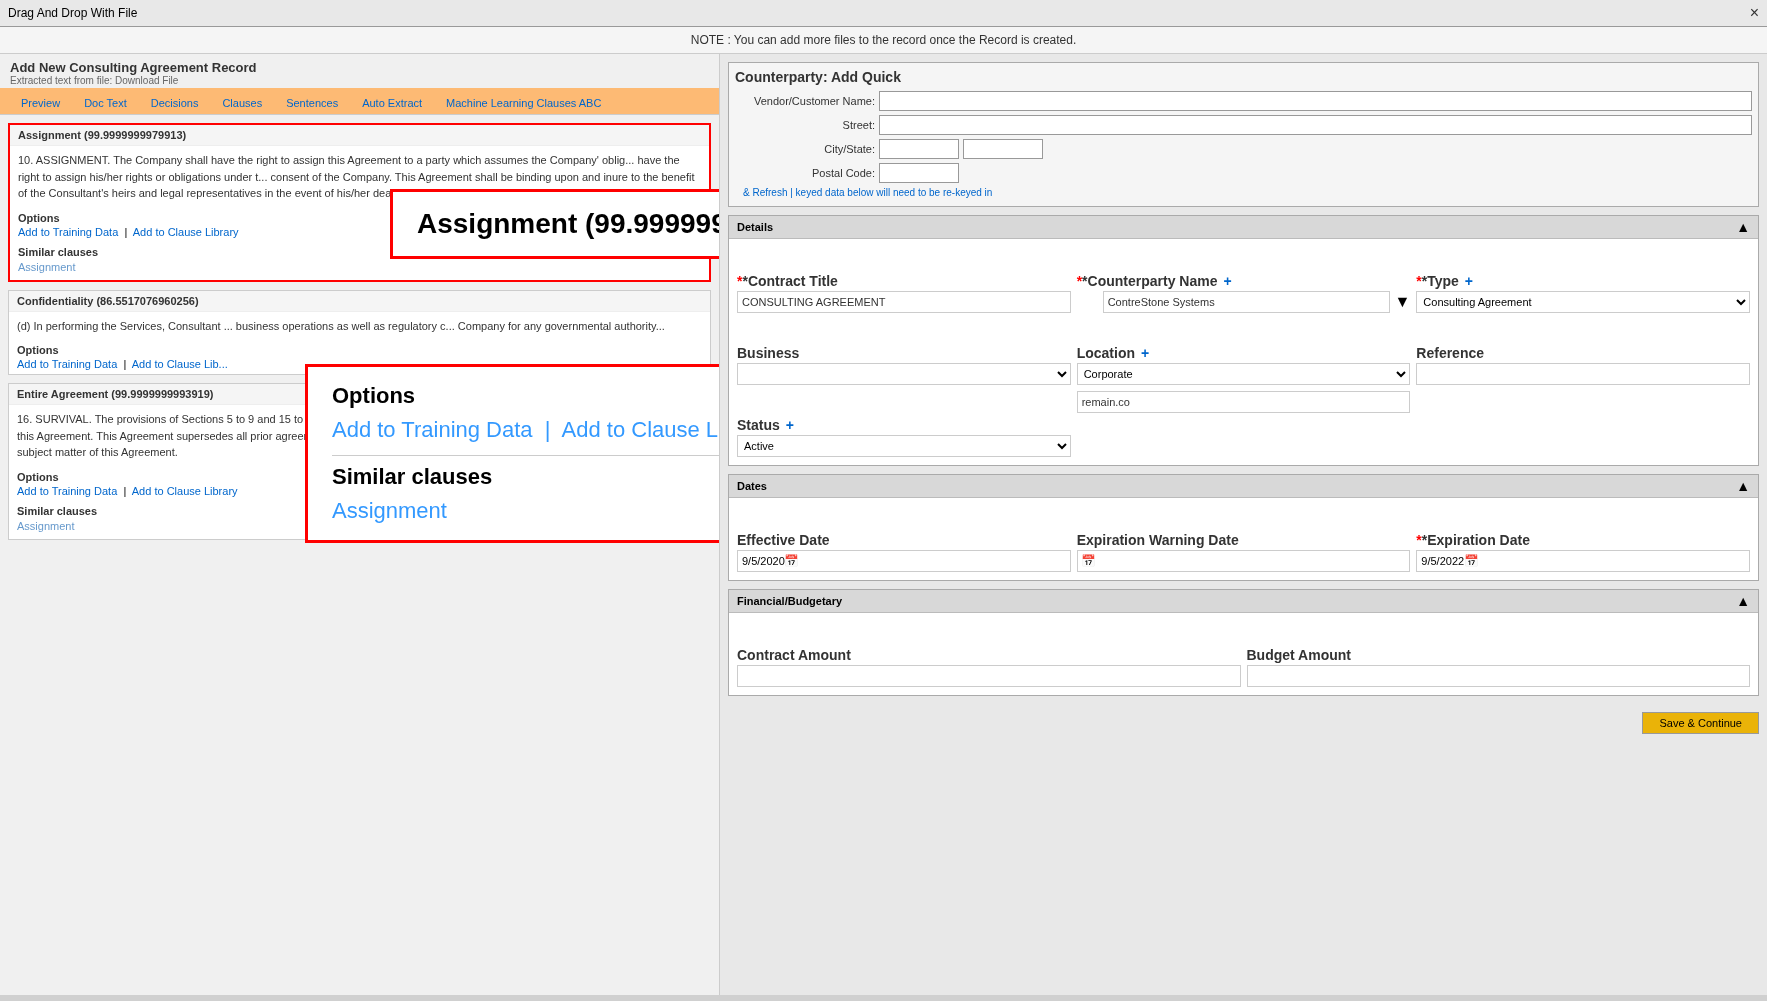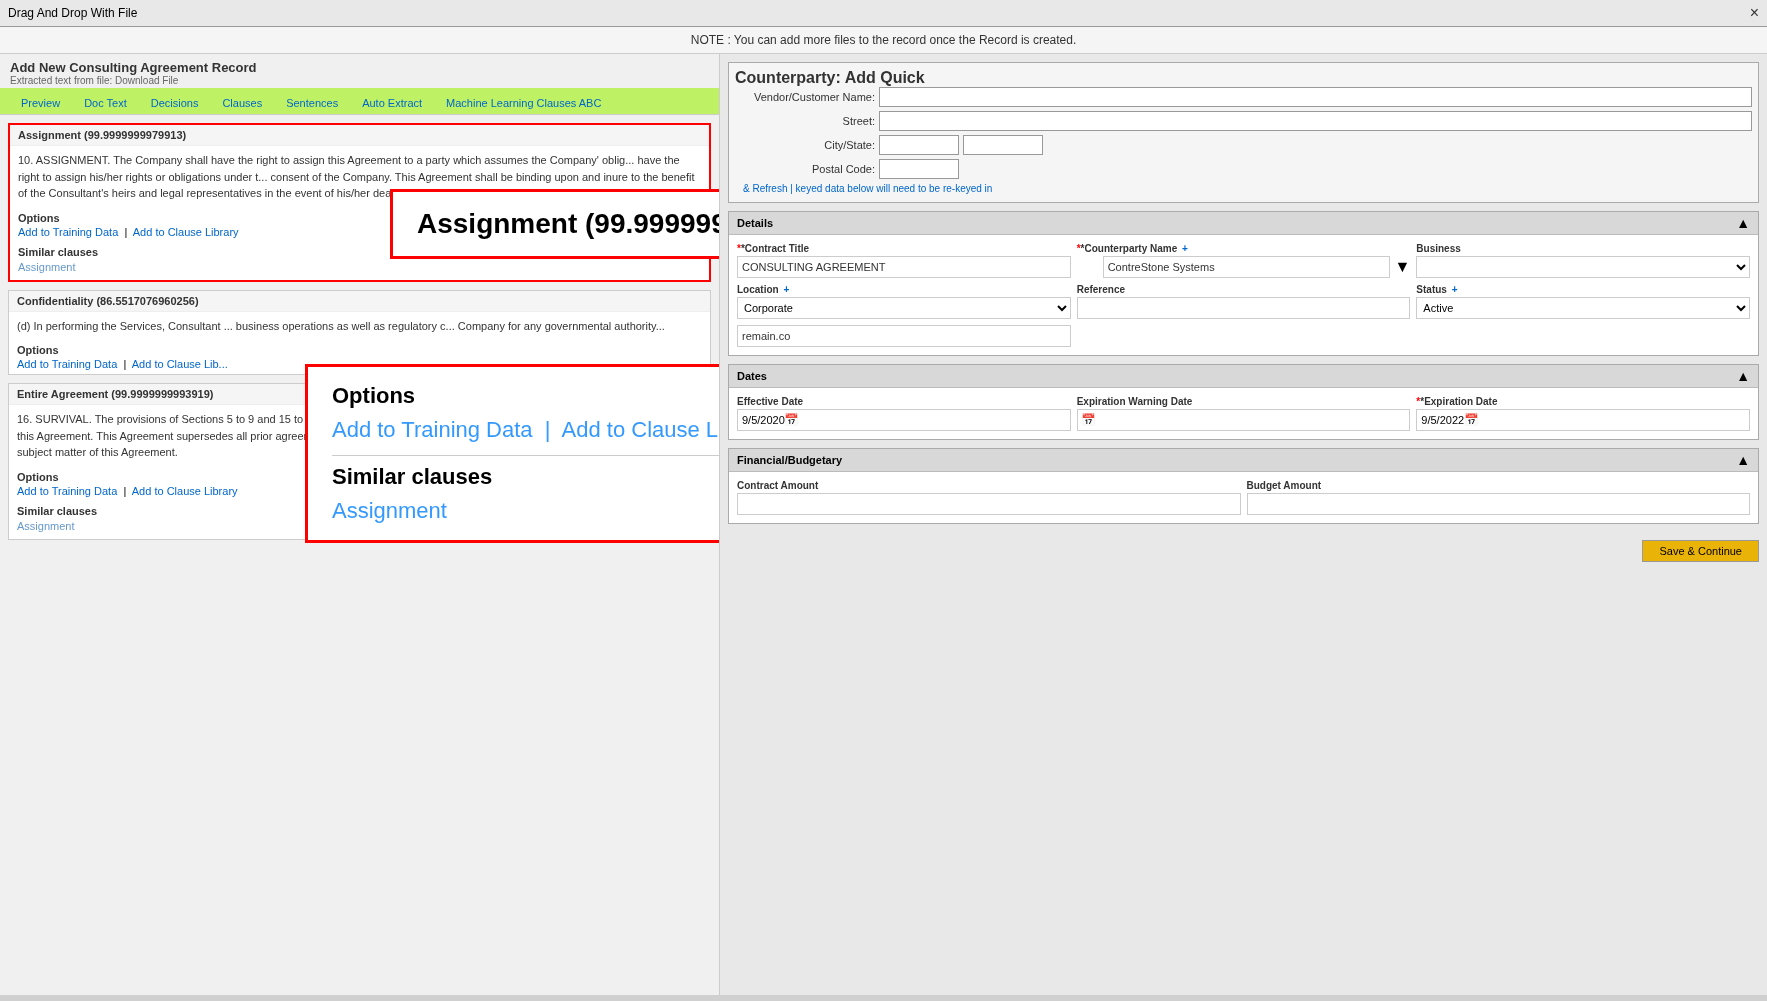--- a/index.html
+++ b/index.html
@@ -51,21 +51,21 @@
     .record-subtitle {
       font-size: 10px;
       color: #666;
     }
 
     .tabs-bar {
       display: flex;
       gap: 2px;
       padding: 4px 10px 0;
       border-bottom: 1px solid #ccc;
-      background: #bef264;
+      background: #fdba74;
     }
 
     .tab {
       padding: 4px 10px;
       font-size: 11px;
       color: #0066cc;
       cursor: pointer;
       border: 1px solid transparent;
       background: transparent;
     }
@@ -143,24 +143,24 @@
     }
 
     .counterparty-section {
       border: 1px solid #aaa;
       margin: 8px;
       background: #f5f5f5;
       padding: 6px;
     }
 
     .section-title-bar {
-      font-size: 16px;
-      font-weight: bold;
-      color: #333;
-      margin-bottom: 0;
+      font-size: 14px;
+      font-weight: bold;
+      color: #333;
+      margin-bottom: 6px;
     }
 
     .form-row {
       display: flex;
       align-items: center;
       margin-bottom: 4px;
       gap: 4px;
     }
 
     .form-label {
@@ -228,23 +228,24 @@
       padding: 8px;
     }
 
     .field-group {
       display: flex;
       flex-direction: column;
       gap: 2px;
     }
 
     .field-label {
-      font-size: 10px;
-      color: #333;
-      font-weight: bold;
+      font-size: 14px;
+      color: #333;
+      font-weight: bold;
+      margin-top: 26px;
     }
 
     .field-label .add-icon {
       color: #0066cc;
       cursor: pointer;
       margin-left: 2px;
     }
 
     .field-value {
       font-size: 11px;
@@ -530,20 +531,31 @@
           <div class="field-label">
             <span style="color:red">*</span><span>*Counterparty Name</span>
             <span class="add-icon">+</span>
           </div>
           <div style="display:flex; align-items:center; gap:4px;padding-left:26px;">
             <div class="field-value" style="flex:1;">ContreStone Systems</div>
             <span style="font-size:16px; cursor:pointer;">▼</span>
           </div>
         </div>
 
+        <div class="field-group">
+          <div class="field-label">
+            <span style="color:red">*</span><span>*Type</span>
+            <span class="add-icon">+</span>
+          </div>
+          <div style="display:flex; align-items:center; gap:4px;">
+            <select class="field-select">
+              <option>Consulting Agreement</option>
+            </select>
+          </div>
+        </div>
 
         <div class="field-group">
           <div class="field-label">Business</div>
           <select class="field-select">
             <option></option>
           </select>
         </div>
 
         <div class="field-group">
           <div class="field-label">

